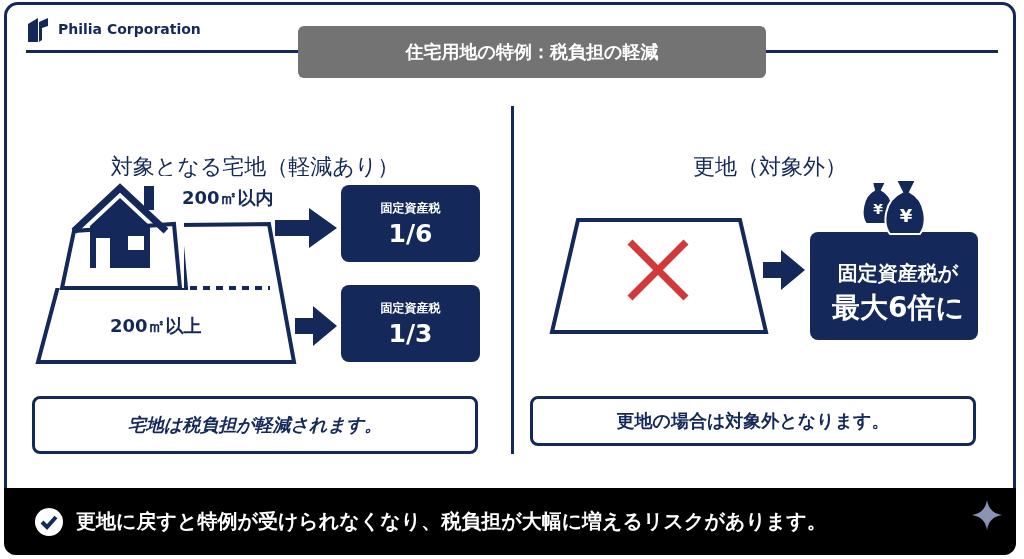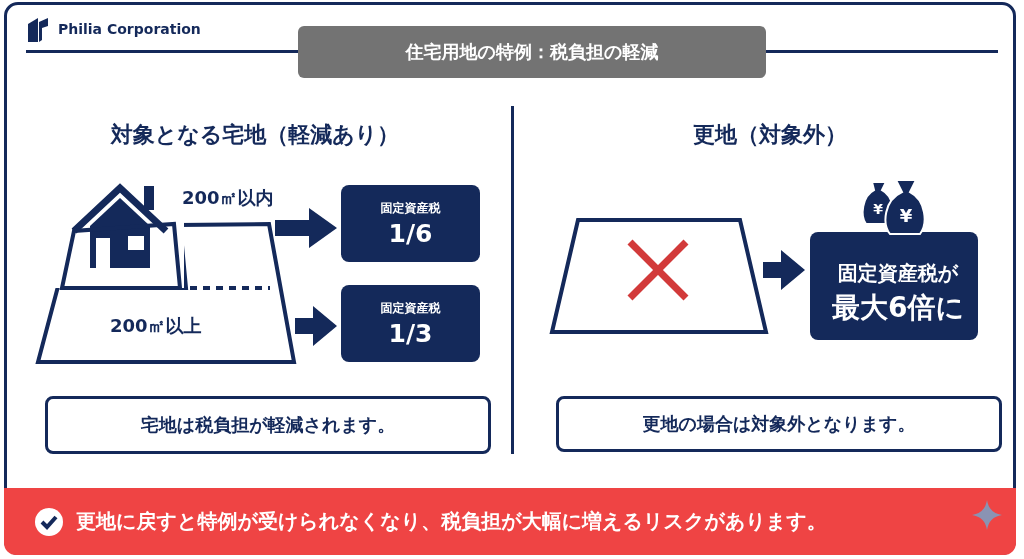--- a/index.html
+++ b/index.html
@@ -3,27 +3,27 @@
 <meta charset="utf-8">
 <style>
   html,body{margin:0;padding:0;}
   body{width:1024px;height:559px;background:#ffffff;font-family:"DejaVu Sans",sans-serif;overflow:hidden;position:relative;color:#14295a;}
   .frame{position:absolute;left:4px;top:2px;width:1012px;height:553px;border:3px solid #14295a;border-radius:14px;box-sizing:border-box;background:#fff;}
   .logo{position:absolute;left:26px;top:16px;display:flex;align-items:center;gap:8px;}
   .logo-text{font-size:14px;font-weight:bold;color:#14295a;}
   .top-line{position:absolute;left:26px;top:50px;width:972px;height:3px;background:#14295a;}
   .title-box{position:absolute;left:298px;top:26px;width:468px;height:52px;background:#737373;border-radius:6px;color:#fff;font-size:18px;font-weight:bold;display:flex;align-items:center;justify-content:center;}
   .vdivider{position:absolute;left:511px;top:106px;width:3px;height:348px;background:#14295a;}
-  .heading{position:absolute;font-size:22px;font-weight:bold;color:#14295a;text-align:center;}
+  .heading{position:absolute;font-size:22px;font-weight:normal;color:#14295a;text-align:center;margin-top:32px;}
   .navy-box{position:absolute;background:#14295a;border-radius:8px;color:#fff;text-align:center;font-weight:bold;display:flex;flex-direction:column;justify-content:center;align-items:center;}
   .navy-box .l1{font-size:12px;}
   .navy-box .l2{font-size:25px;margin-top:2px;}
   .note-box{position:absolute;border:3px solid #14295a;border-radius:8px;background:#fff;font-size:18px;font-weight:bold;color:#14295a;display:flex;align-items:center;justify-content:center;box-sizing:border-box;}
   .label{position:absolute;font-size:18px;font-weight:bold;color:#14295a;text-align:right;}
-  .footer{position:absolute;left:4px;top:488px;width:1012px;height:67px;background:#ef4444;border-radius:0 0 12px 12px;display:flex;align-items:center;padding-left:30px;box-sizing:border-box;}
+  .footer{position:absolute;left:4px;top:488px;width:1012px;height:67px;background:#000000;border-radius:0 0 12px 12px;display:flex;align-items:center;padding-left:30px;box-sizing:border-box;}
   .footer-text{color:#fff;font-size:20px;font-weight:bold;margin-left:12px;}
   svg{display:block;}
 </style>
 </head>
 <body>
 
 <div class="frame"></div>
 
 <div class="logo">
   <span>
@@ -75,21 +75,21 @@
 
 <div class="navy-box" style="left:341px;top:185px;width:139px;height:77px;">
   <div class="l1">固定資産税</div>
   <div class="l2">1/6</div>
 </div>
 <div class="navy-box" style="left:341px;top:285px;width:139px;height:77px;">
   <div class="l1">固定資産税</div>
   <div class="l2">1/3</div>
 </div>
 
-<div class="note-box" style="left:45px;top:396px;width:446px;height:58px;">宅地は税負担が軽減されます。</div>
+<div class="note-box" style="left:32px;top:396px;width:446px;height:58px;font-style:italic;">宅地は税負担が軽減されます。</div>
 
 <div class="heading" style="left:560px;top:120px;width:420px;">更地（対象外）</div>
 
 <div style="position:absolute;left:548px;top:216px;">
   <svg width="222" height="120" viewBox="0 0 222 120">
     <polygon points="30,4 192,4 218,116 4,116" fill="#fff" stroke="#14295a" stroke-width="4"></polygon>
   </svg>
 </div>
 <div style="position:absolute;left:626px;top:238px;">
   <svg width="64" height="64" viewBox="0 0 64 64">
@@ -110,21 +110,21 @@
 </div>
 <div style="position:absolute;left:860px;top:180px;">
   <svg width="72" height="56" viewBox="0 0 72 56">
     <path d="M12 2 L26 2 L22 10 C34 16 36 36 30 44 L6 44 C0 36 2 16 14 10 Z" fill="#14295a" stroke="#fff" stroke-width="2"></path>
     <text x="18" y="34" font-size="14" fill="#fff" text-anchor="middle" font-weight="bold" font-family="DejaVu Sans, sans-serif">¥</text>
     <path d="M36 0 L56 0 L50 12 C66 20 68 44 60 54 L30 54 C22 44 24 20 42 12 Z" fill="#14295a" stroke="#fff" stroke-width="2"></path>
     <text x="46" y="42" font-size="18" fill="#fff" text-anchor="middle" font-weight="bold" font-family="DejaVu Sans, sans-serif">¥</text>
   </svg>
 </div>
 
-<div class="note-box" style="left:556px;top:396px;width:446px;height:56px;">更地の場合は対象外となります。</div>
+<div class="note-box" style="left:530px;top:396px;width:446px;height:50px;">更地の場合は対象外となります。</div>
 
 <div class="footer">
   <span>
     <svg width="30" height="30" viewBox="0 0 30 30">
       <circle cx="15" cy="15" r="14" fill="#fff"></circle>
       <polyline points="8,15 13,20 22,10" fill="none" stroke="#14295a" stroke-width="4"></polyline>
     </svg>
   </span>
   <span class="footer-text">更地に戻すと特例が受けられなくなり、税負担が大幅に増えるリスクがあります。</span>
 </div>

